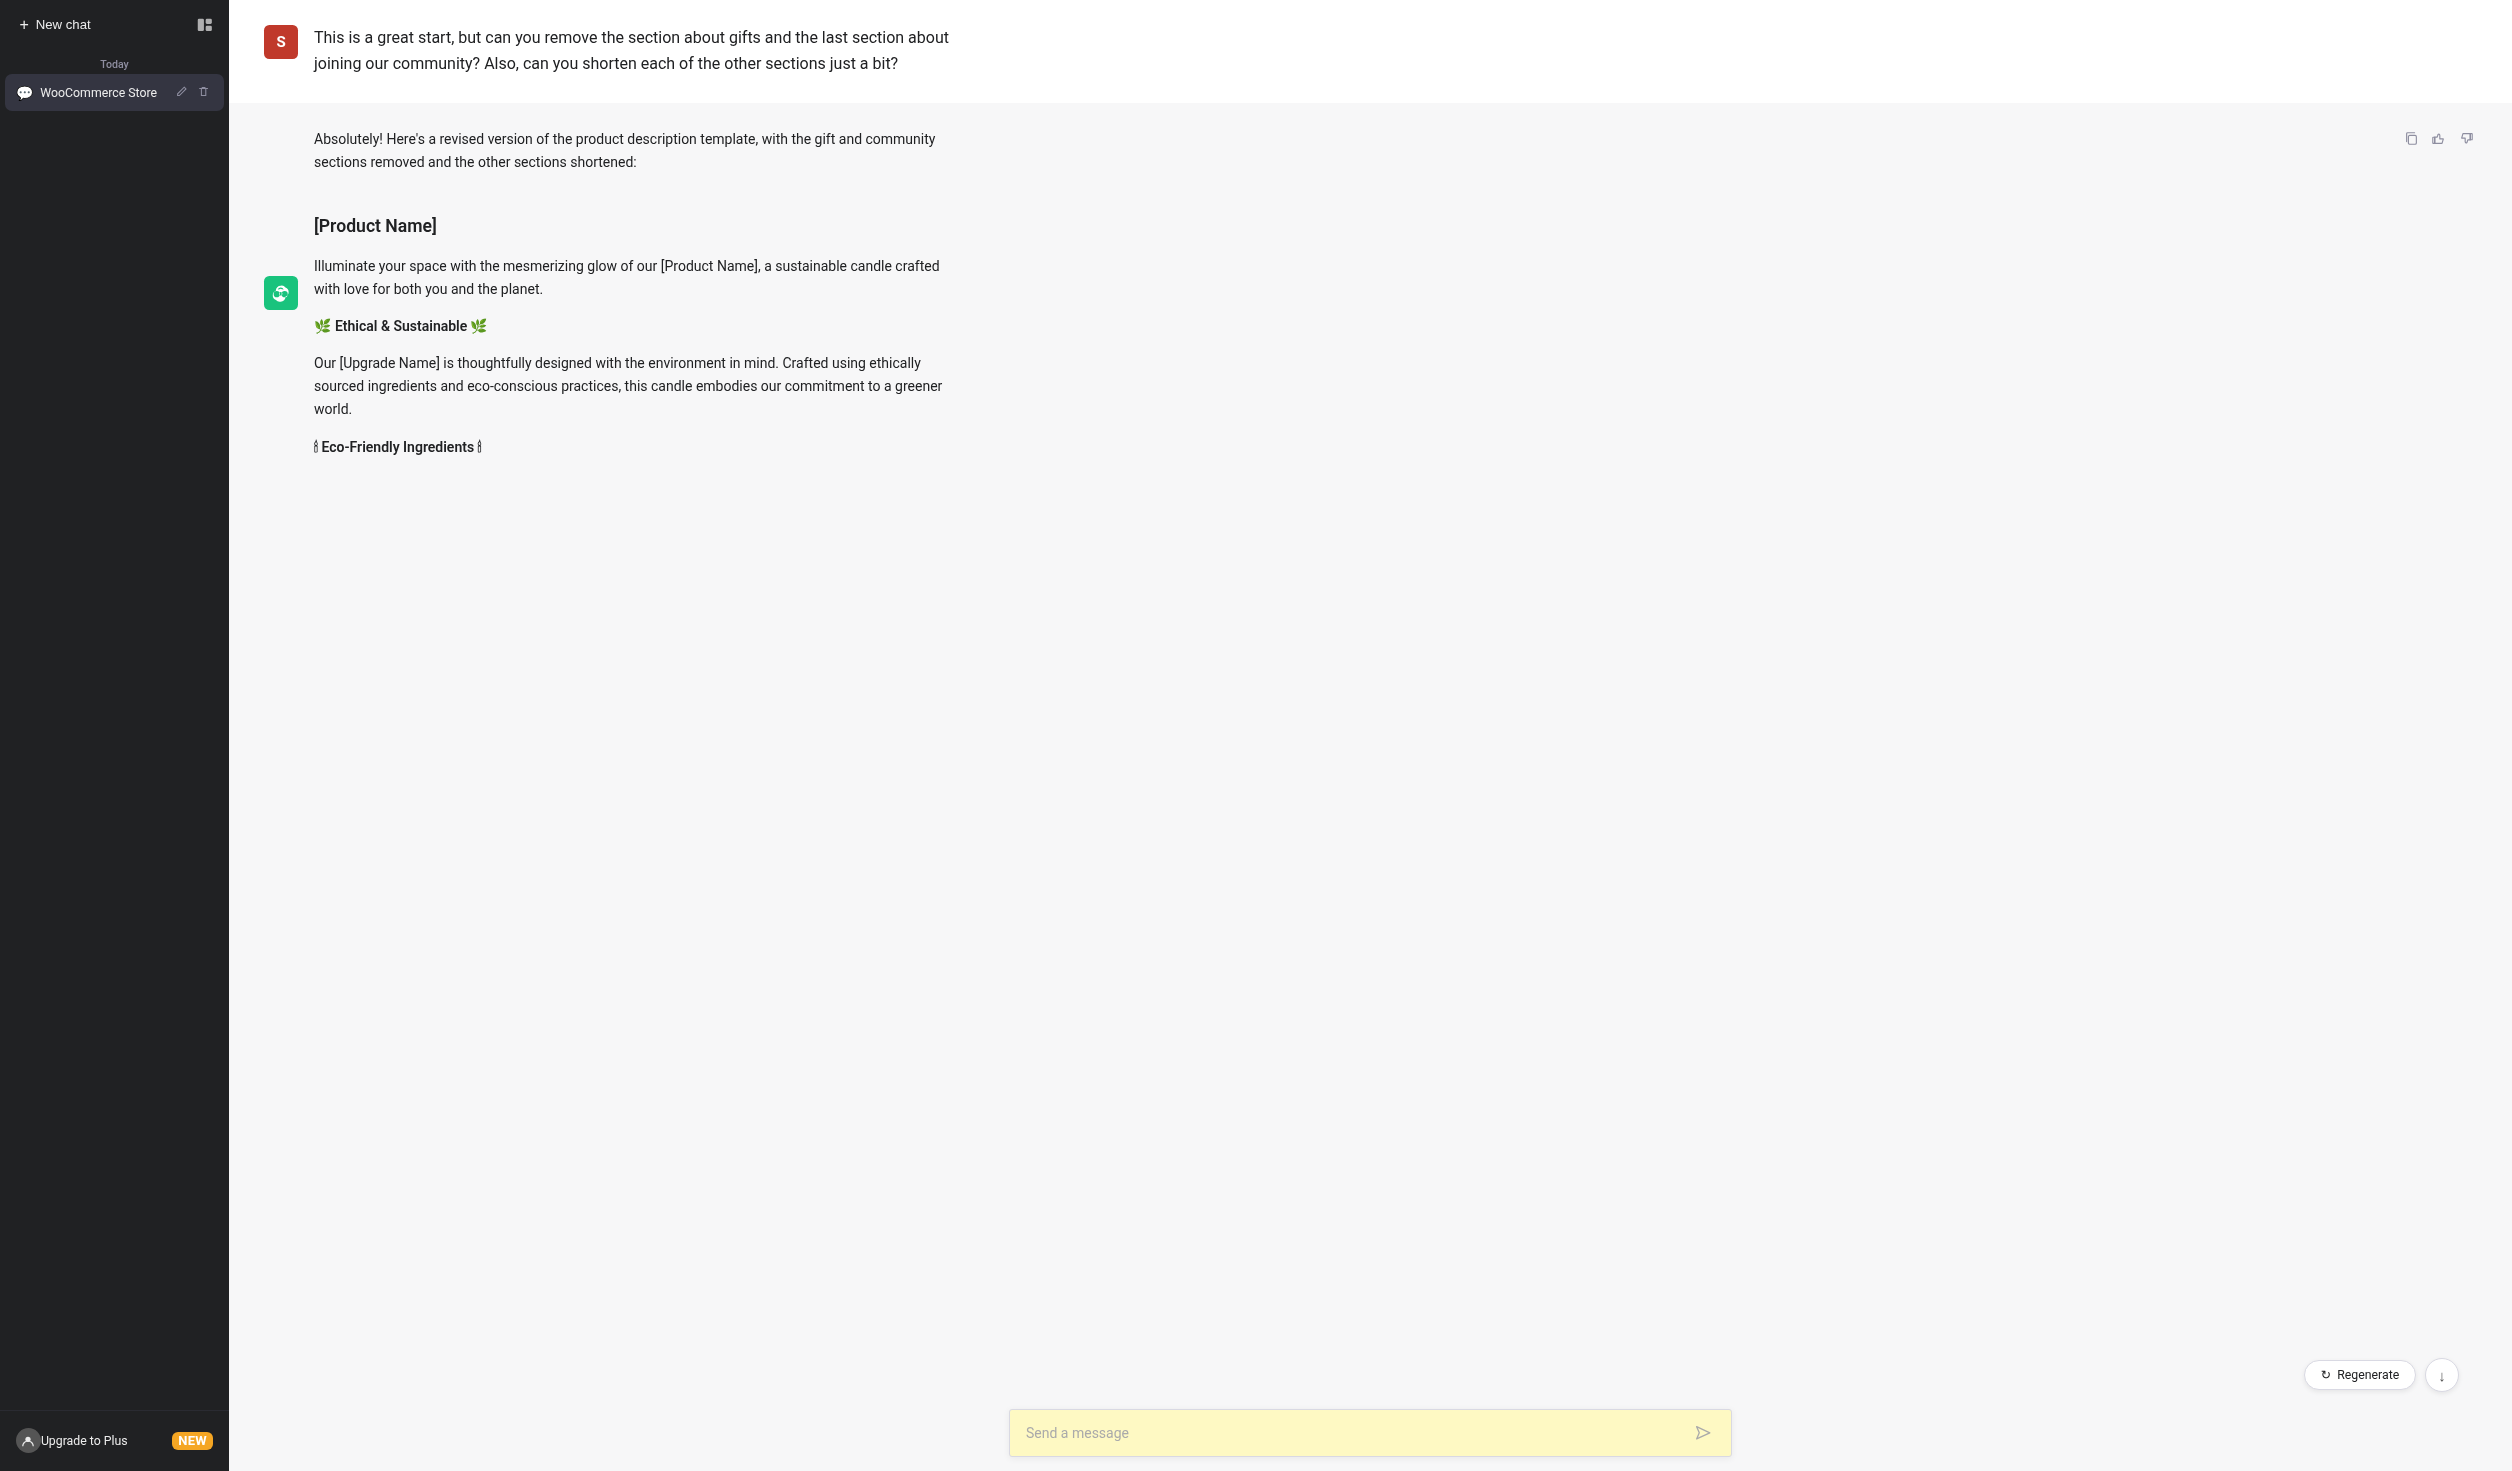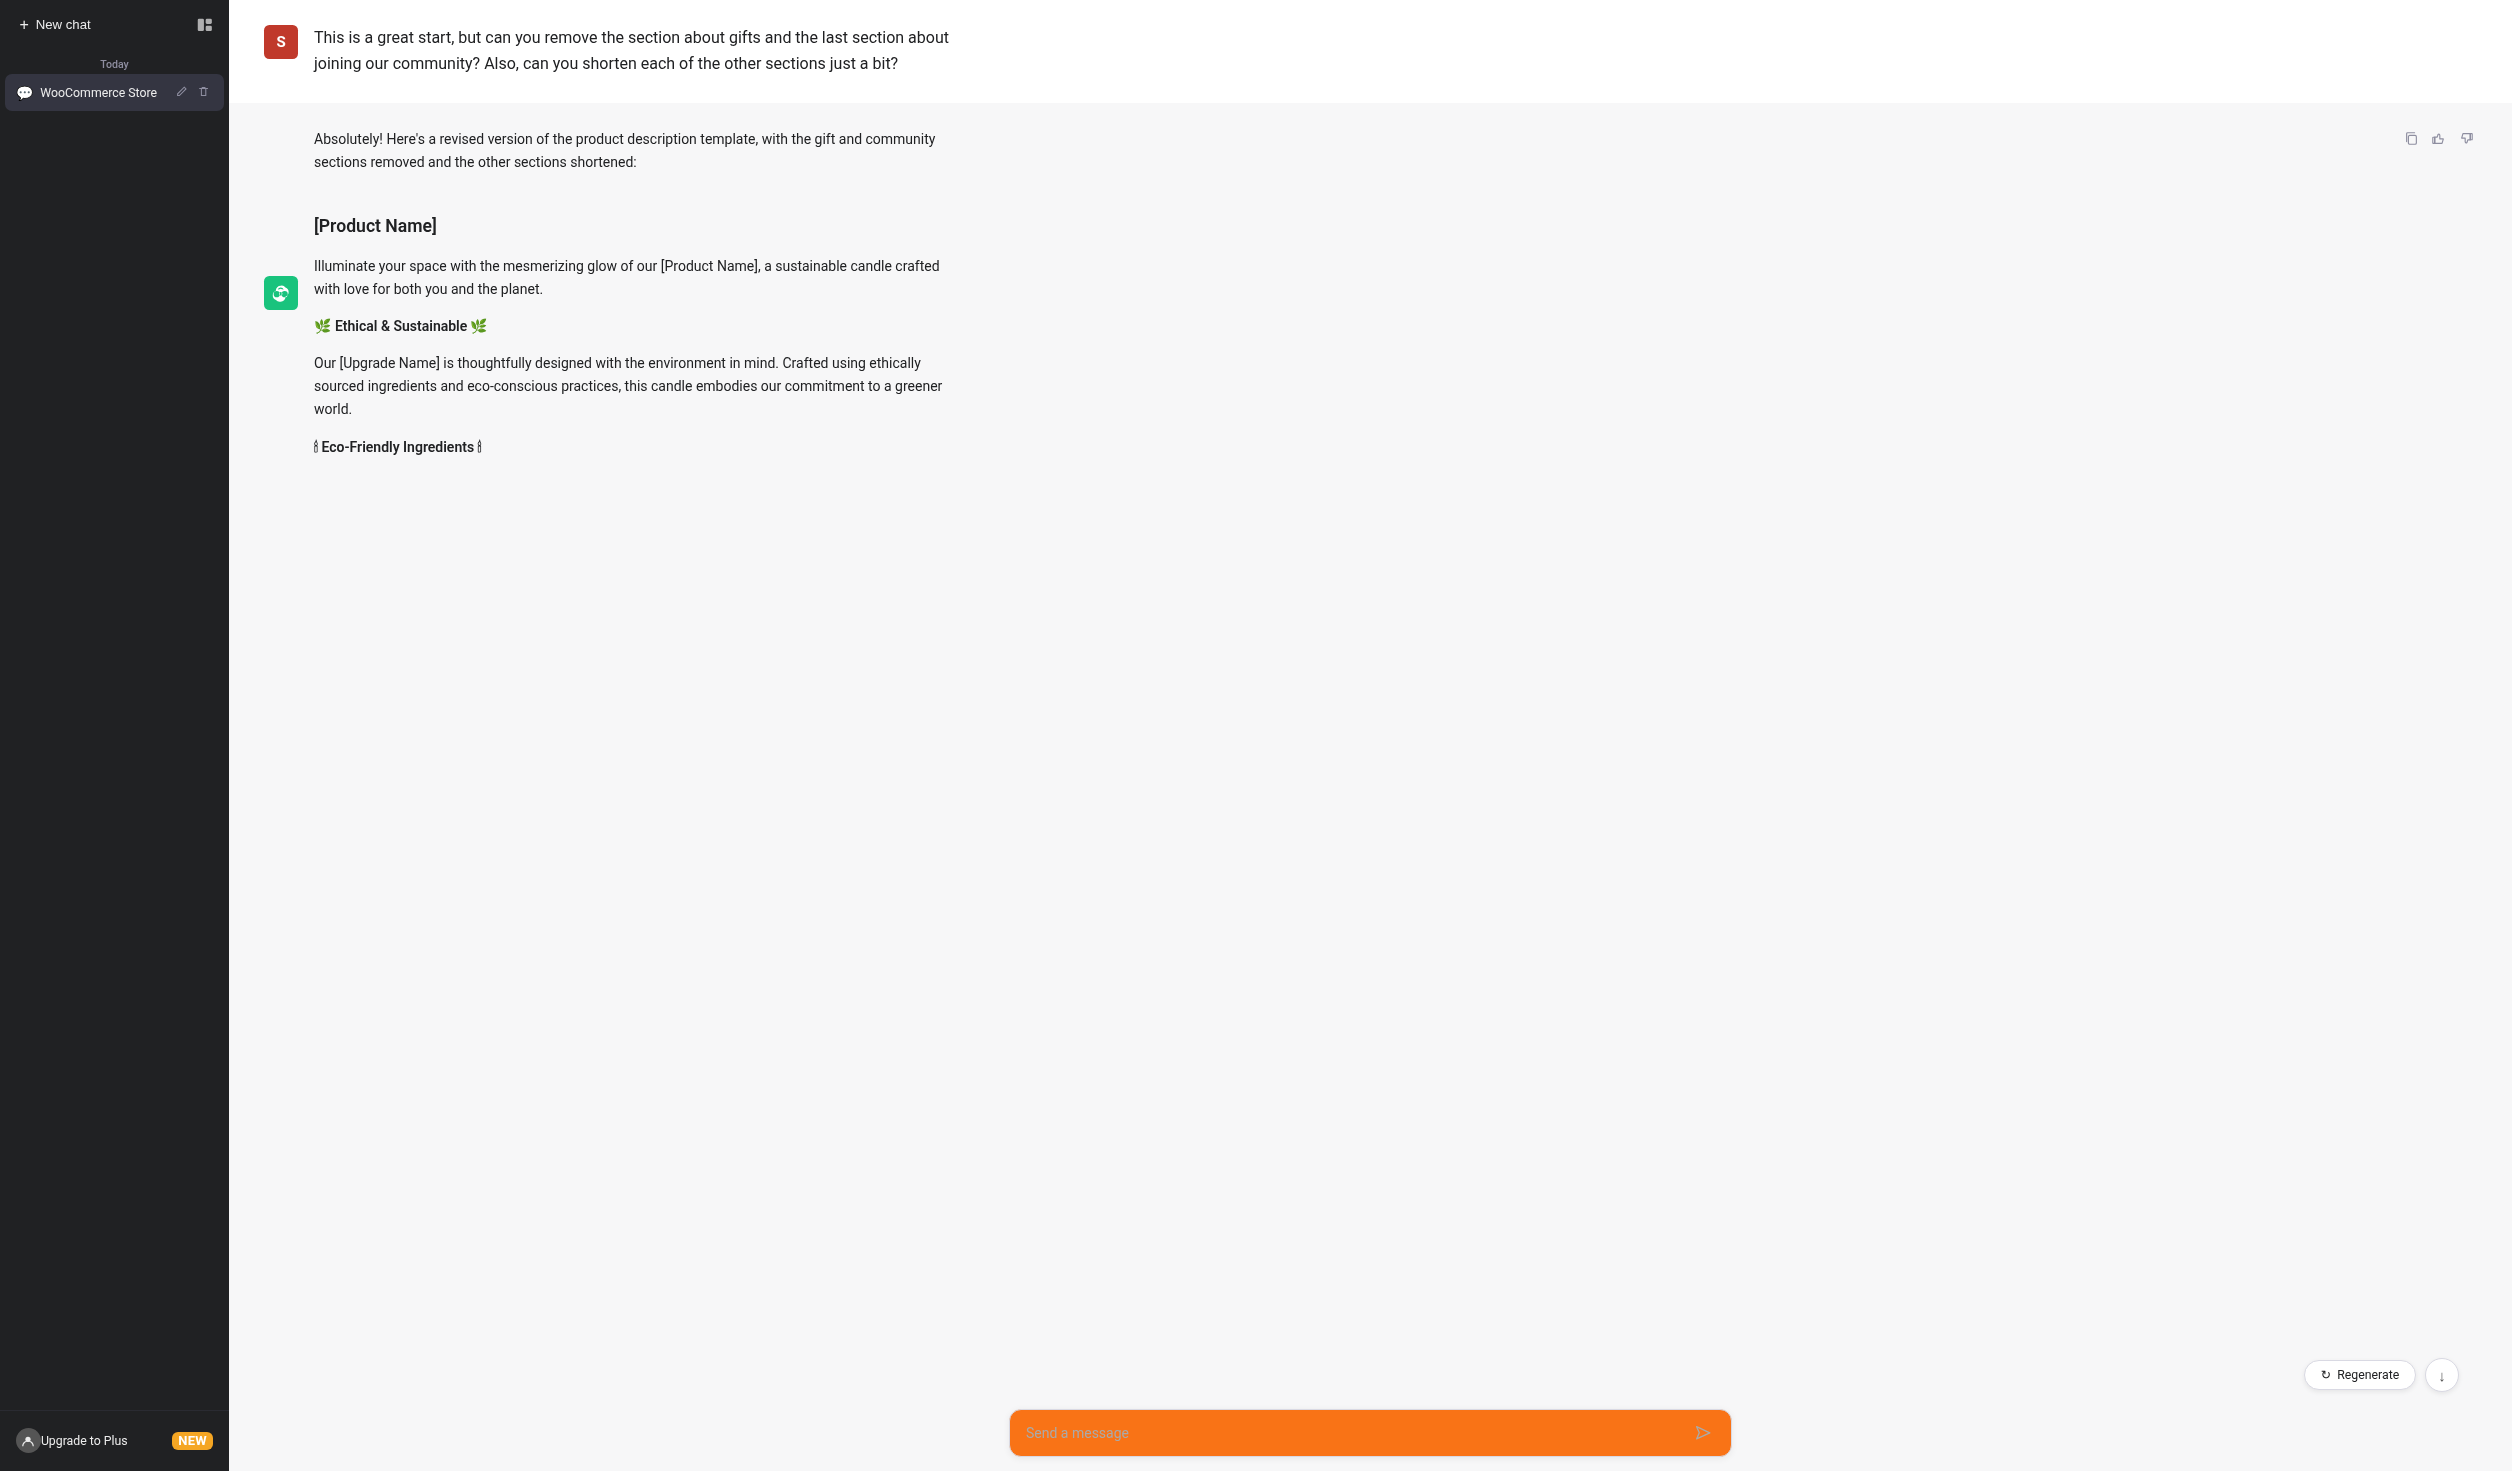--- a/index.html
+++ b/index.html
@@ -269,23 +269,23 @@
     }
 
     
     .input-area {
       padding: 10.6px 17.6px 14px;
       background: #f7f7f8;
       position: relative;
     }
 
     .input-wrapper {
-      background: #f97316;
+      background: #fef9c3;
       border: 0.9px solid #d9d9e3;
-      border-radius: 12px;
+      border-radius: 3px;
       display: flex;
       align-items: center;
       padding: 12.3px 16px;
       box-shadow: 0 1.8px 7px rgba(0,0,0,0.06);
       max-width: 723px;
       margin: 0 auto;
     }
 
     .message-input {
       flex: 1;

